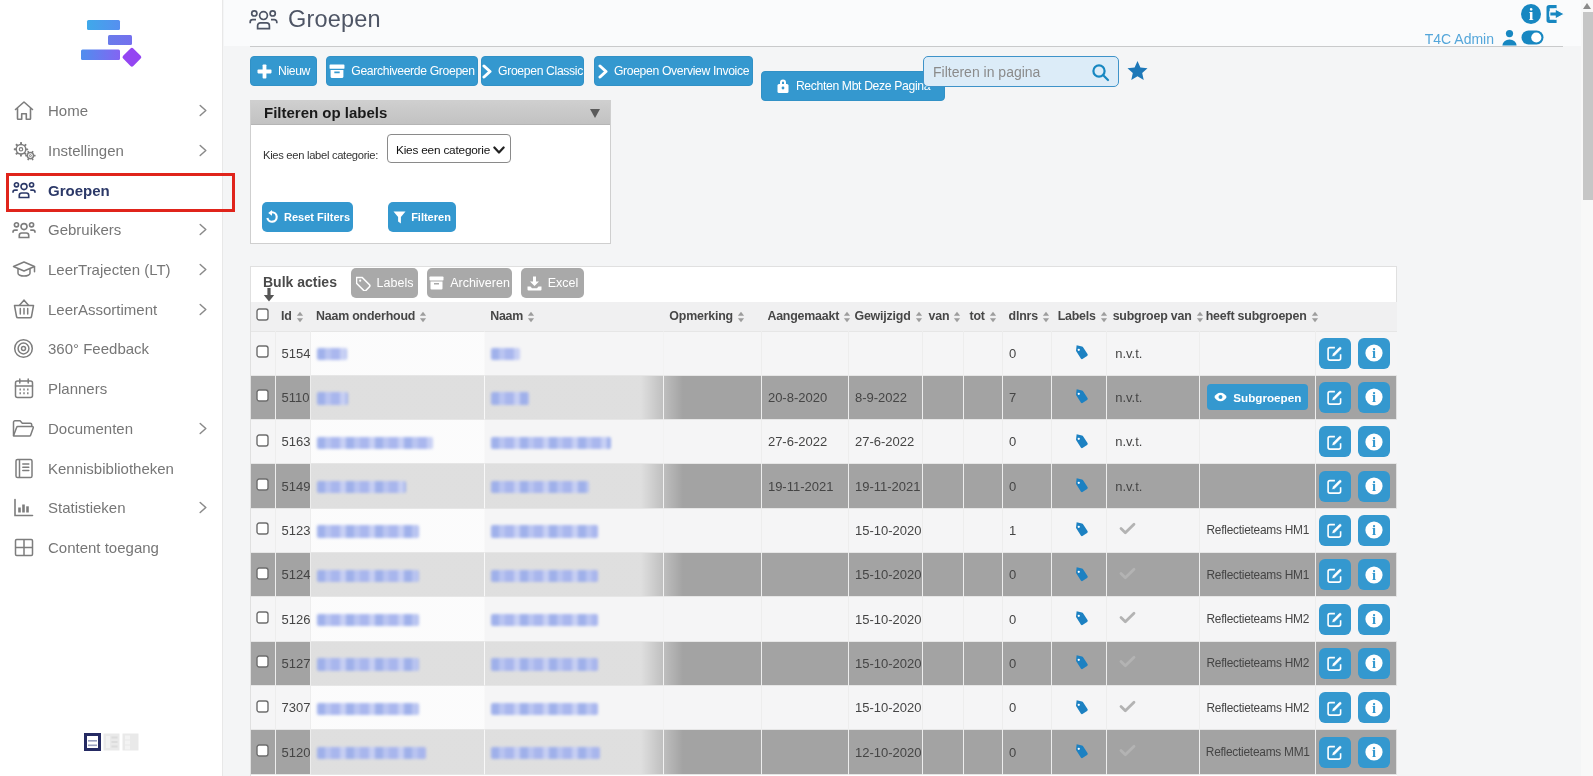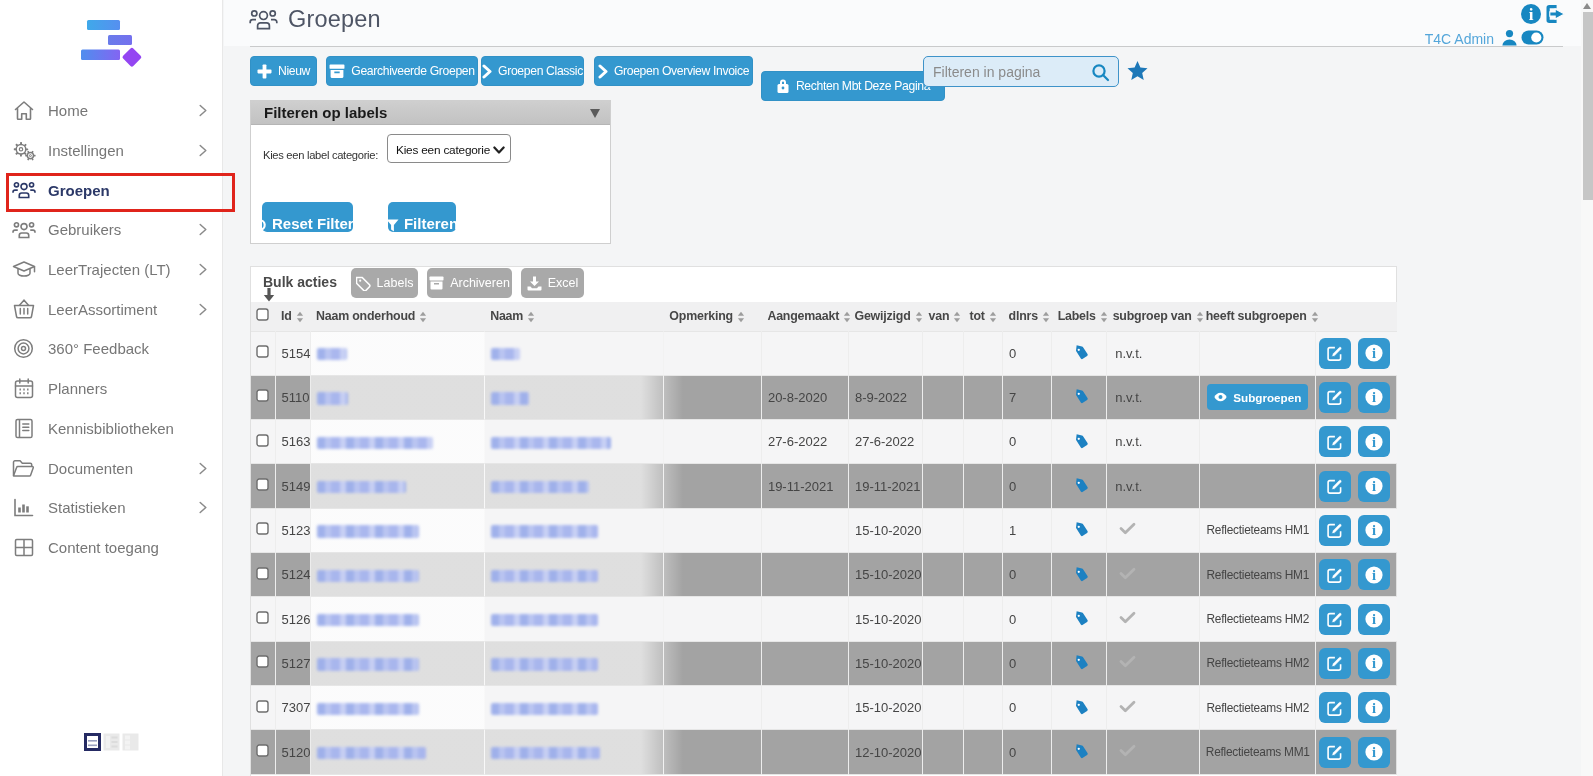--- a/index.html
+++ b/index.html
@@ -38,21 +38,21 @@
 
 
 #fpanel { position:absolute; left:250px; top:100px; width:361px; height:144px; background:#fff; border:1px solid #cfcfcf; }
 #fphead { position:absolute; left:0; top:0; right:0; height:24px; background:linear-gradient(#cfcfcf,#c2c2c2); border-bottom:1px solid #b5b5b5; }
 #fphead .t { position:absolute; left:13px; top:3px; font-size:15px; font-weight:bold; color:#1a1a1a; }
 #fphead .tri { position:absolute; right:10px; top:8px; width:0; height:0; border-left:5.5px solid transparent; border-right:5.5px solid transparent; border-top:9px solid #5a5a5a; }
 #fplabel { position:absolute; left:12px; top:48px; font-size:11.2px; letter-spacing:-0.3px; color:#333; white-space:nowrap; }
 #fpselect { position:absolute; left:136px; top:33px; width:124px; height:29px; background:#fff; border:1px solid #8a8a8a; border-radius:4px; white-space:nowrap; }
 #fpselect .t { position:absolute; left:8px; top:8px; font-size:11.8px; letter-spacing:-0.2px; color:#111; }
 #fpselect svg { position:absolute; right:5px; top:9px; }
-.fbtn { position:absolute; top:101px; height:30px; background:#3498cf; border-radius:5px; color:#fff; font-size:15px; font-weight:bold; white-space:nowrap; display:flex; align-items:flex-end; justify-content:center; gap:5px; }
+.fbtn { position:absolute; top:101px; height:30px; background:#3498cf; border-radius:5px; color:#fff; font-size:11px; font-weight:bold; white-space:nowrap; display:flex; align-items:center; justify-content:center; gap:5px; }
 
 
 #tpanel { position:absolute; left:250px; top:266px; width:1147px; height:510px; background:#a3a3a3; border:1px solid #e0e0e0; border-bottom:none; }
 #bulk { position:absolute; left:0; top:0; width:100%; height:35px; background:#fff; }
 #bulk .t { position:absolute; left:12px; top:7px; font-size:14px; font-weight:bold; color:#4a4a4a; }
 #bulk .arr { position:absolute; left:12px; top:21px; }
 .gbtn { position:absolute; top:1px; height:30px; background:#a9a9a9; border-radius:5px; color:#fff; font-size:12.5px; white-space:nowrap; display:flex; align-items:center; justify-content:center; gap:6px; }
 table#grid { position:absolute; left:0; top:35px; width:1146px; border-collapse:collapse; table-layout:fixed; }
 #grid th { background:#f0f0f1; height:29px; font-size:12.4px; letter-spacing:-0.2px; color:#474747; text-align:left; font-weight:bold; white-space:nowrap; padding:0 0 0 6px; }
 #grid td { height:44.33px; font-size:13px; color:#454545; border-top:1px solid #e6e6e6; border-right:1px solid #ededed; padding:0 0 0 6px; white-space:nowrap; position:relative; overflow:visible; }
@@ -219,41 +219,41 @@
               <path d="M1.5 8 h17 M5.8 1 v4 M14.2 1 v4" stroke-linecap="round"></path>
               <g stroke-width="1.9">
                 <path d="M5.5 11.5 h1.4 M9.3 11.5 h1.4 M13.1 11.5 h1.4 M5.5 15.2 h1.4 M9.3 15.2 h1.4 M13.1 15.2 h1.4"></path>
               </g>
             </svg>
           </span>
           <span class="lbl">Planners</span>
         </div>
 <div class="mi">
           <span class="ic">
+            <svg width="23" height="19" viewBox="0 0 23 19" fill="none" stroke="#7d7d7d" stroke-width="1.5">
+              <path d="M1.5 16.5 V3.2 a1.4 1.4 0 0 1 1.4-1.4 h5.2 l2.2 2.4 h8 a1.4 1.4 0 0 1 1.4 1.4 v2" stroke-linejoin="round"></path>
+              <path d="M1.5 16.8 L4.6 8.4 a1.3 1.3 0 0 1 1.2-0.9 h14.6 a0.9 0.9 0 0 1 0.85 1.2 L18.6 16.2 a1.3 1.3 0 0 1 -1.2 0.9 H2.2 a0.8 0.8 0 0 1 -0.7 -0.3 z" stroke-linejoin="round"></path>
+            </svg>
+          </span>
+          <span class="lbl">Documenten</span>
+          <span class="chev">
+            <svg width="8" height="13" viewBox="0 0 8 13" fill="none" stroke="#8a8a8a" stroke-width="1.5">
+              <path d="M1.2 1.5 L6.8 6.5 1.2 11.5" stroke-linecap="round" stroke-linejoin="round"></path>
+            </svg>
+          </span>
+        </div>
+<div class="mi">
+          <span class="ic">
             <svg width="20" height="21" viewBox="0 0 20 21" fill="none" stroke="#7d7d7d" stroke-width="1.5">
               <rect x="2" y="1.5" width="16" height="18" rx="1.6"></rect>
               <path d="M5.5 1.8 v17.4"></path>
               <path d="M8.8 6 h6 M8.8 9.3 h6 M8.8 12.6 h6" stroke-linecap="round"></path>
             </svg>
           </span>
           <span class="lbl">Kennisbibliotheken</span>
-        </div>
-<div class="mi">
-          <span class="ic">
-            <svg width="23" height="19" viewBox="0 0 23 19" fill="none" stroke="#7d7d7d" stroke-width="1.5">
-              <path d="M1.5 16.5 V3.2 a1.4 1.4 0 0 1 1.4-1.4 h5.2 l2.2 2.4 h8 a1.4 1.4 0 0 1 1.4 1.4 v2" stroke-linejoin="round"></path>
-              <path d="M1.5 16.8 L4.6 8.4 a1.3 1.3 0 0 1 1.2-0.9 h14.6 a0.9 0.9 0 0 1 0.85 1.2 L18.6 16.2 a1.3 1.3 0 0 1 -1.2 0.9 H2.2 a0.8 0.8 0 0 1 -0.7 -0.3 z" stroke-linejoin="round"></path>
-            </svg>
-          </span>
-          <span class="lbl">Documenten</span>
-          <span class="chev">
-            <svg width="8" height="13" viewBox="0 0 8 13" fill="none" stroke="#8a8a8a" stroke-width="1.5">
-              <path d="M1.2 1.5 L6.8 6.5 1.2 11.5" stroke-linecap="round" stroke-linejoin="round"></path>
-            </svg>
-          </span>
         </div>
 <div class="mi">
           <span class="ic">
             <svg width="21" height="19" viewBox="0 0 21 19" fill="none" stroke="#7d7d7d" stroke-width="1.6">
               <path d="M2 1.5 V17.5 H19.5" stroke-linecap="round"></path>
               <rect x="5.2" y="9.5" width="2.6" height="5" fill="#7d7d7d" stroke="none"></rect>
               <rect x="9.2" y="6.5" width="2.6" height="8" fill="#7d7d7d" stroke="none"></rect>
               <rect x="13.2" y="8.3" width="2.6" height="6.2" fill="#7d7d7d" stroke="none"></rect>
             </svg>
           </span>

